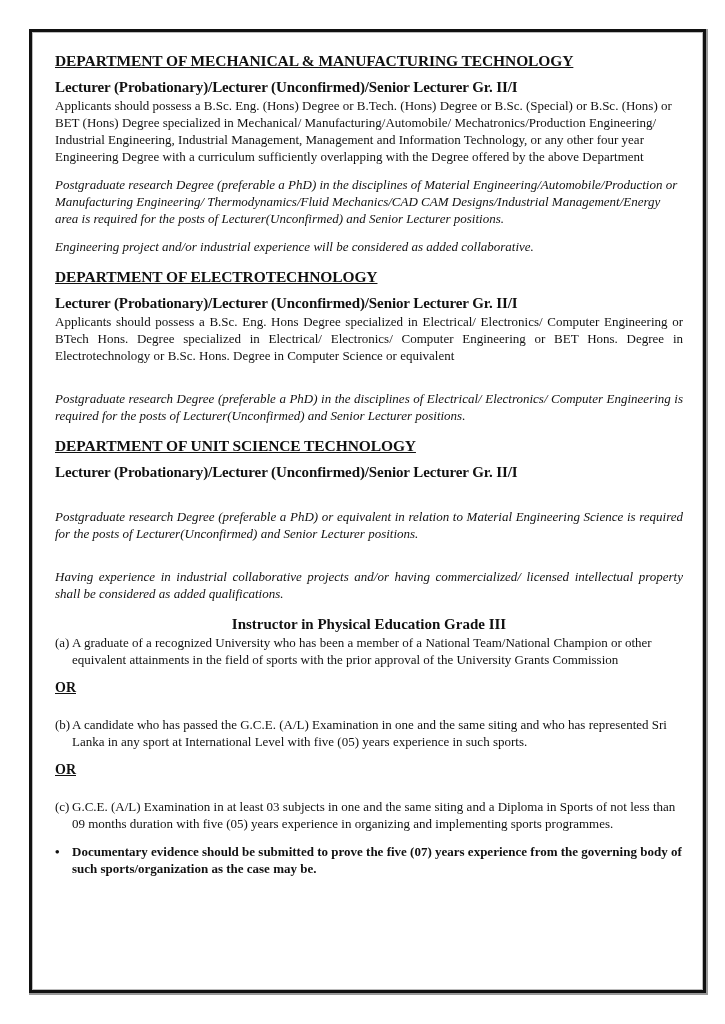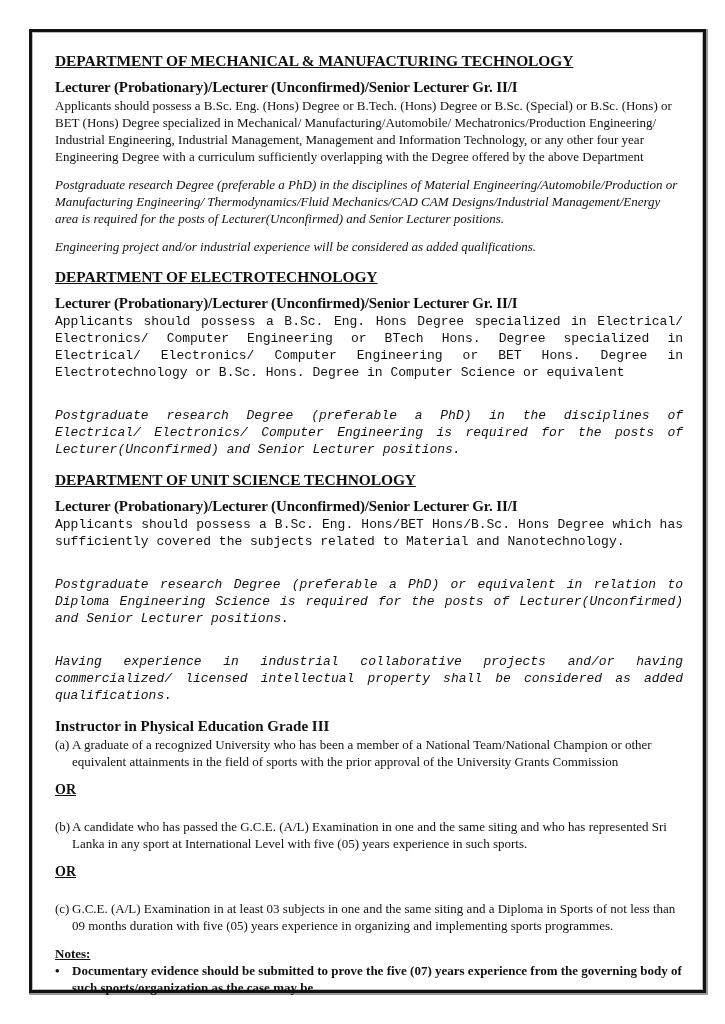--- a/index.html
+++ b/index.html
@@ -7,27 +7,27 @@
          font-family: "Liberation Serif", "DejaVu Serif", serif; color: #111; }
   .frame {
     position: absolute; left: 29px; top: 29px; width: 671px; height: 958px;
     border: 3px solid #111;
     box-shadow: inset 0 0 0 1px #bbb, 1px 1px 0 1px #999;
   }
   .content { position: absolute; left: 55px; top: 52px; width: 628px; }
   .dept { font-weight: bold; text-decoration: underline; font-size: 15.5px; margin: 0 0 9px 0; letter-spacing: -0.1px; }
   .post { font-weight: bold; font-size: 15px; margin: 0 0 1px 0; letter-spacing: -0.1px; }
   p { margin: 0; font-size: 13px; line-height: 17px; }
-  .j { text-align: justify; font-family: Liberation Mono, monospace; }
+  .j { text-align: justify; }
   .it { font-style: italic; }
   .gap-s { height: 11px; }
   .gap-m { height: 13px; }
   .gap-l { height: 26px; }
   .unit { font-weight: bold; font-size: 17px; margin: 0; line-height: 20px; }
-  .unit-post { font-weight: bold; font-size: 15px; margin: 0 0 1px 0; line-height: 18px; }
+  .unit-post { font-weight: bold; font-size: 15px; margin: 0 0 1px 0; line-height: 18px; text-align: center; }
   .item { display: flex; font-size: 13px; line-height: 17px; }
   .item .lbl { width: 17px; flex: none; }
   .or { font-weight: bold; text-decoration: underline; font-size: 14px; line-height: 17px; }
   .notes { font-weight: bold; text-decoration: underline; font-size: 13px; line-height: 17px; }
   .bullet { display: flex; font-weight: bold; font-size: 13px; line-height: 17px; }
   .bullet .dot { width: 17px; flex: none; }
 </style>
 </head>
 <body>
 
@@ -35,41 +35,40 @@
 
 <div class="content">
 
   <section>
     <div class="dept">DEPARTMENT OF MECHANICAL &amp; MANUFACTURING TECHNOLOGY</div>
     <div class="post">Lecturer (Probationary)/Lecturer (Unconfirmed)/Senior Lecturer Gr. II/I</div>
     <p>Applicants should possess a B.Sc. Eng. (Hons) Degree or B.Tech. (Hons) Degree or B.Sc. (Special) or B.Sc. (Hons) or BET (Hons) Degree specialized in Mechanical/ Manufacturing/Automobile/ Mechatronics/Production Engineering/ Industrial Engineering, Industrial Management, Management and Information Technology, or any other four year Engineering Degree with a curriculum sufficiently overlapping with the Degree offered by the above Department</p>
     <div class="gap-s"></div>
     <p class="it">Postgraduate research Degree (preferable a PhD) in the disciplines of Material Engineering/Automobile/Production or Manufacturing Engineering/ Thermodynamics/Fluid Mechanics/CAD CAM Designs/Industrial Management/Energy area is required for the posts of Lecturer(Unconfirmed) and Senior Lecturer positions.</p>
     <div class="gap-s"></div>
-    <p class="it">Engineering project and/or industrial experience will be considered as added qualifications.</p>
+    <p class="it">Engineering project and/or industrial experience will be considered as added collaborative.</p>
   </section>
 
   <div class="gap-m"></div>
 
   <section>
     <div class="dept">DEPARTMENT OF ELECTROTECHNOLOGY</div>
     <div class="post">Lecturer (Probationary)/Lecturer (Unconfirmed)/Senior Lecturer Gr. II/I</div>
     <p class="j">Applicants should possess a B.Sc. Eng. Hons Degree specialized in Electrical/ Electronics/ Computer Engineering or BTech Hons. Degree specialized in Electrical/ Electronics/ Computer Engineering or BET Hons. Degree in Electrotechnology or B.Sc. Hons. Degree in Computer Science or equivalent</p>
     <div class="gap-l"></div>
     <p class="it j">Postgraduate research Degree (preferable a PhD) in the disciplines of  Electrical/ Electronics/ Computer Engineering is required for the posts of Lecturer(Unconfirmed) and Senior Lecturer positions.</p>
   </section>
 
   <div class="gap-m"></div>
 
   <section>
     <div class="dept">DEPARTMENT OF UNIT SCIENCE TECHNOLOGY</div>
     <div class="post">Lecturer (Probationary)/Lecturer (Unconfirmed)/Senior Lecturer Gr. II/I</div>
-    <p class="j">Applicants should possess a B.Sc. Eng. Hons/BET Hons/B.Sc. Hons Degree which has sufficiently covered the subjects related to Material and Nanotechnology.</p>
     <div class="gap-l"></div>
-    <p class="it j">Postgraduate research Degree (preferable a PhD) or equivalent  in relation to Diploma Engineering Science is required for the posts of Lecturer(Unconfirmed) and Senior Lecturer positions.</p>
+    <p class="it j">Postgraduate research Degree (preferable a PhD) or equivalent  in relation to Material Engineering Science is required for the posts of Lecturer(Unconfirmed) and Senior Lecturer positions.</p>
     <div class="gap-l"></div>
     <p class="it j">Having experience in industrial collaborative projects and/or having commercialized/ licensed intellectual property shall be considered as added qualifications.</p>
   </section>
 
   <div class="gap-m"></div>
 
   <section>
     <div class="unit-post">Instructor in Physical Education Grade III</div>
 
     <div class="item">
@@ -84,19 +83,18 @@
       <span>A candidate who has passed the G.C.E. (A/L) Examination in one and the same siting and who has represented Sri Lanka in any sport at International Level with five (05) years experience in such sports.</span>
     </div>
     <div class="gap-s"></div>
     <div class="or">OR</div>
     <div class="gap-l" style="height:20px"></div>
     <div class="item">
       <span class="lbl">(c)</span>
       <span>G.C.E. (A/L) Examination in at least 03 subjects in one and the same siting and a Diploma in Sports of not less than 09 months duration with five (05) years experience in organizing and implementing sports programmes.</span>
     </div>
     <div class="gap-s"></div>
-    <div class="notes">Notes:</div>
     <div class="bullet">
       <span class="dot">•</span>
       <span>Documentary evidence should be submitted to prove the five (07) years experience from the governing body of such sports/organization as the case may be.</span>
     </div>
   </section>
 </div>
 
 </body></html>

